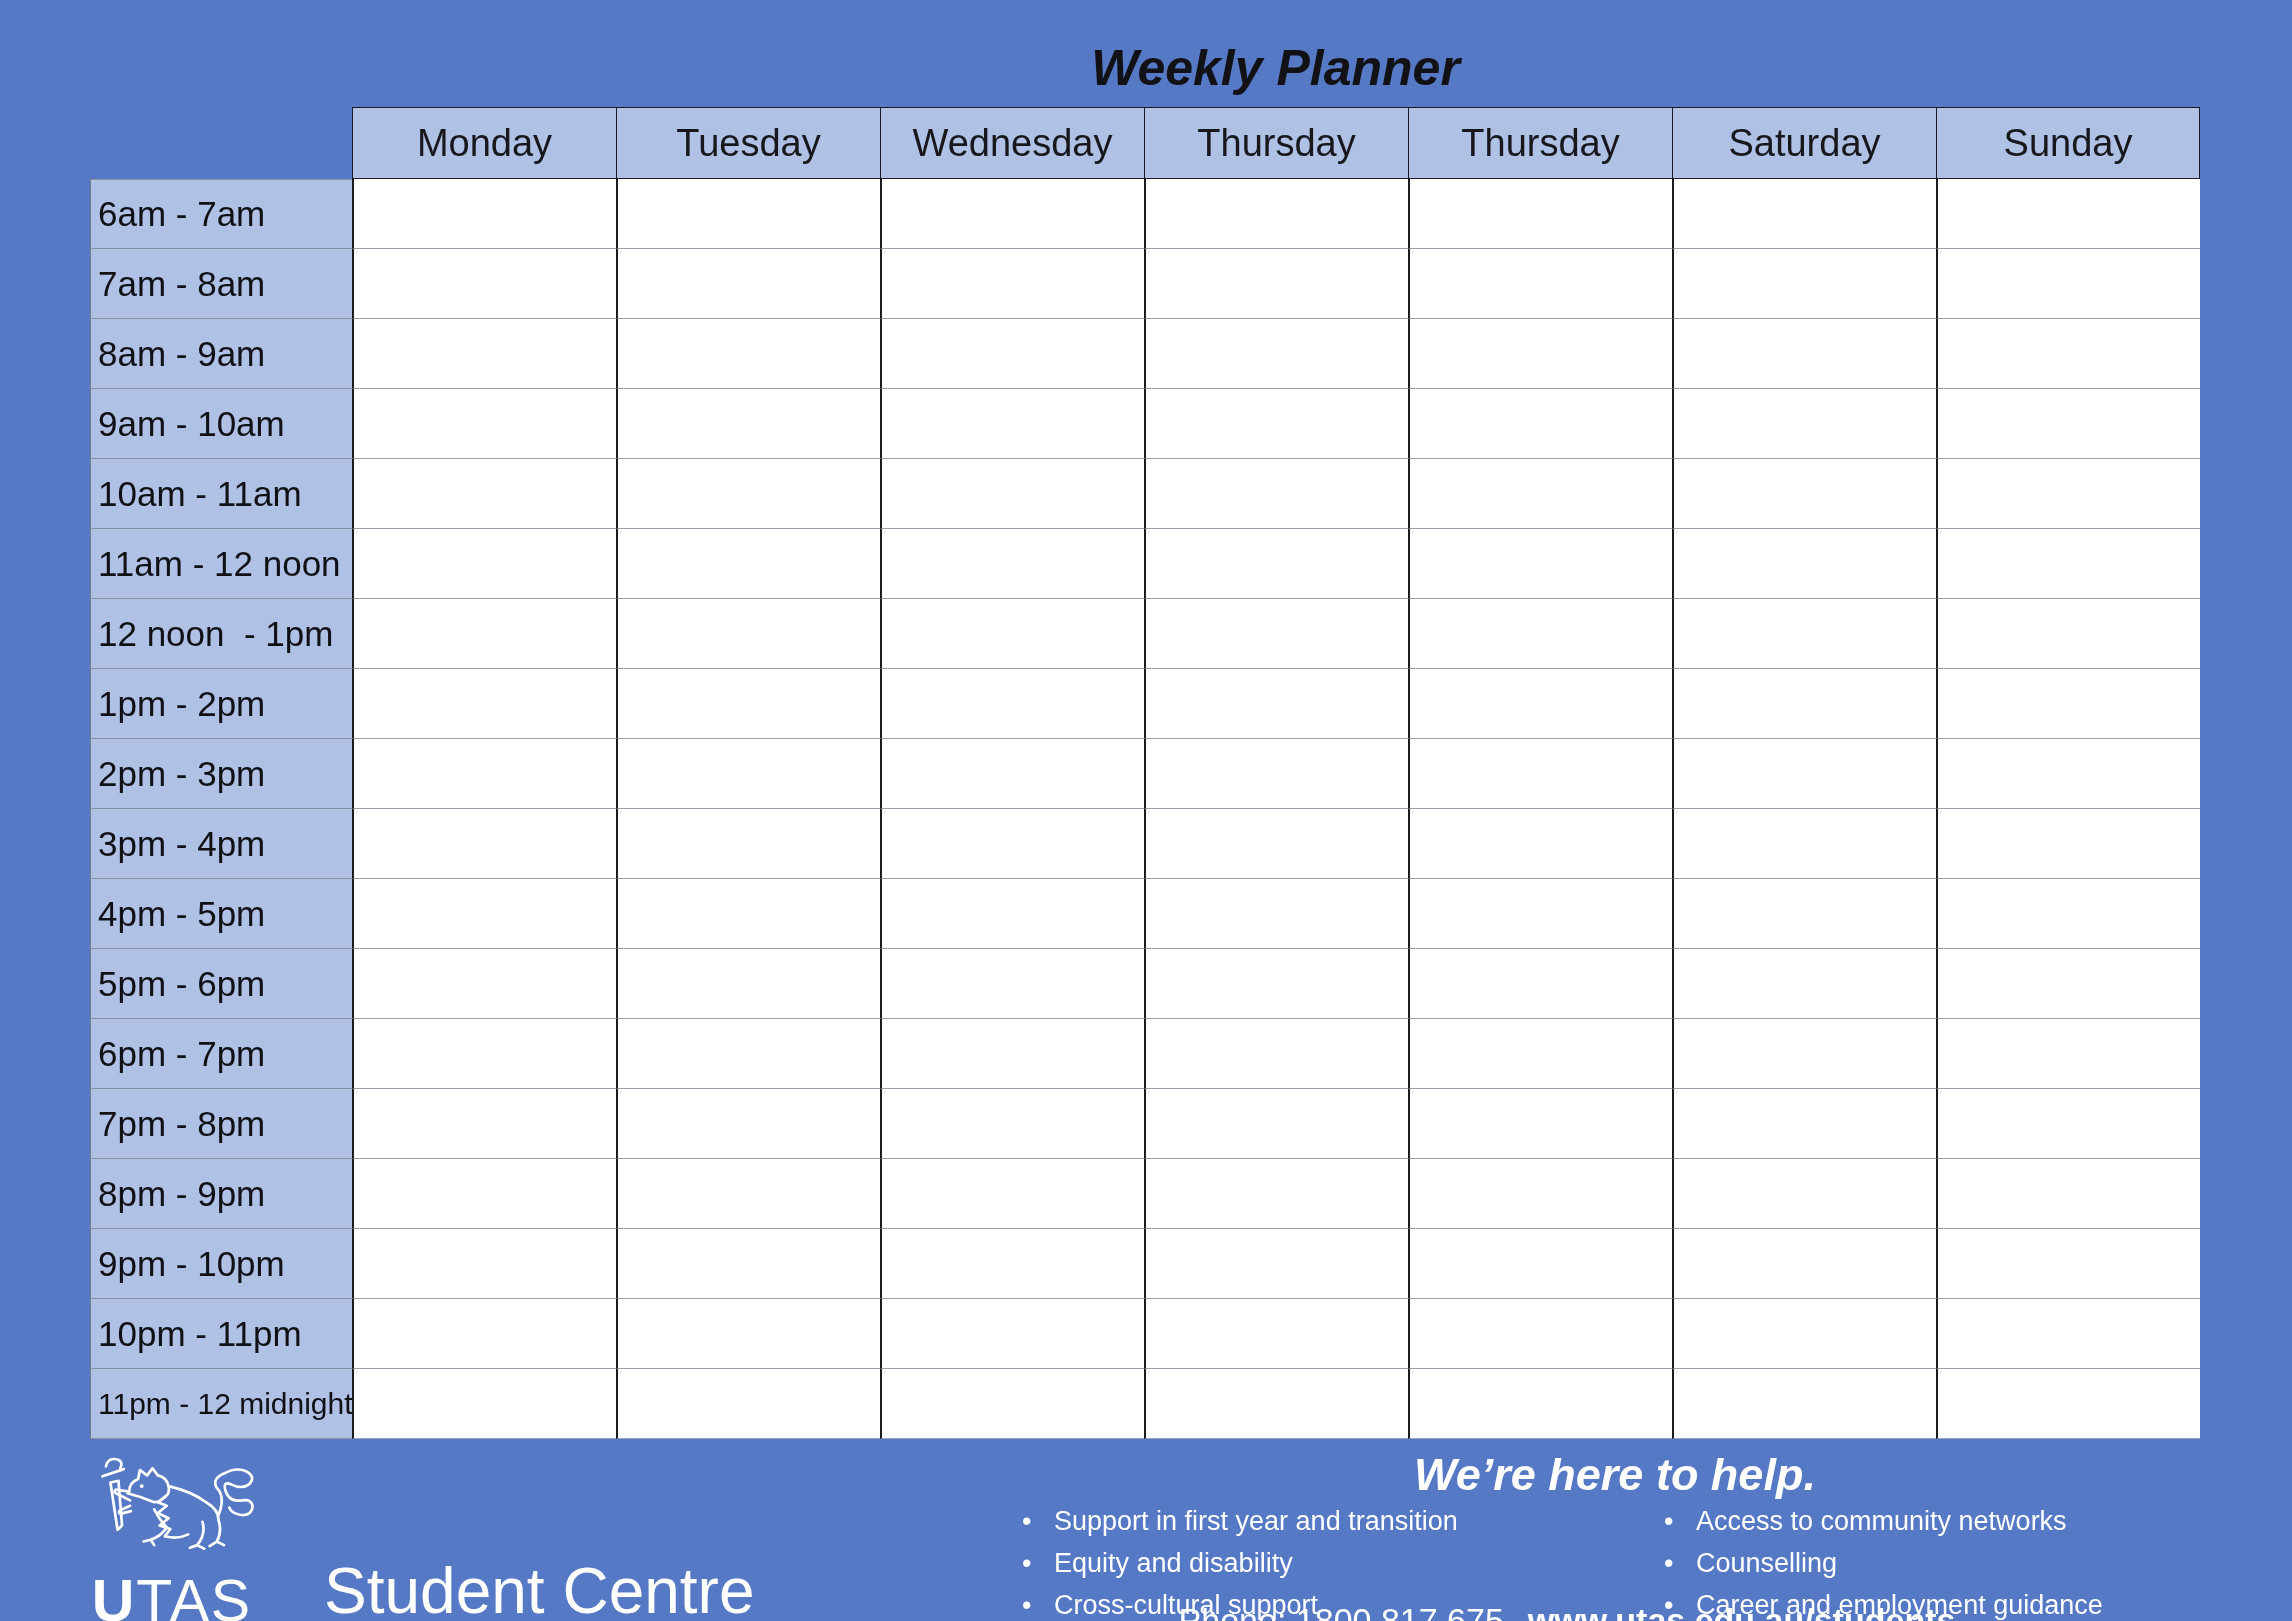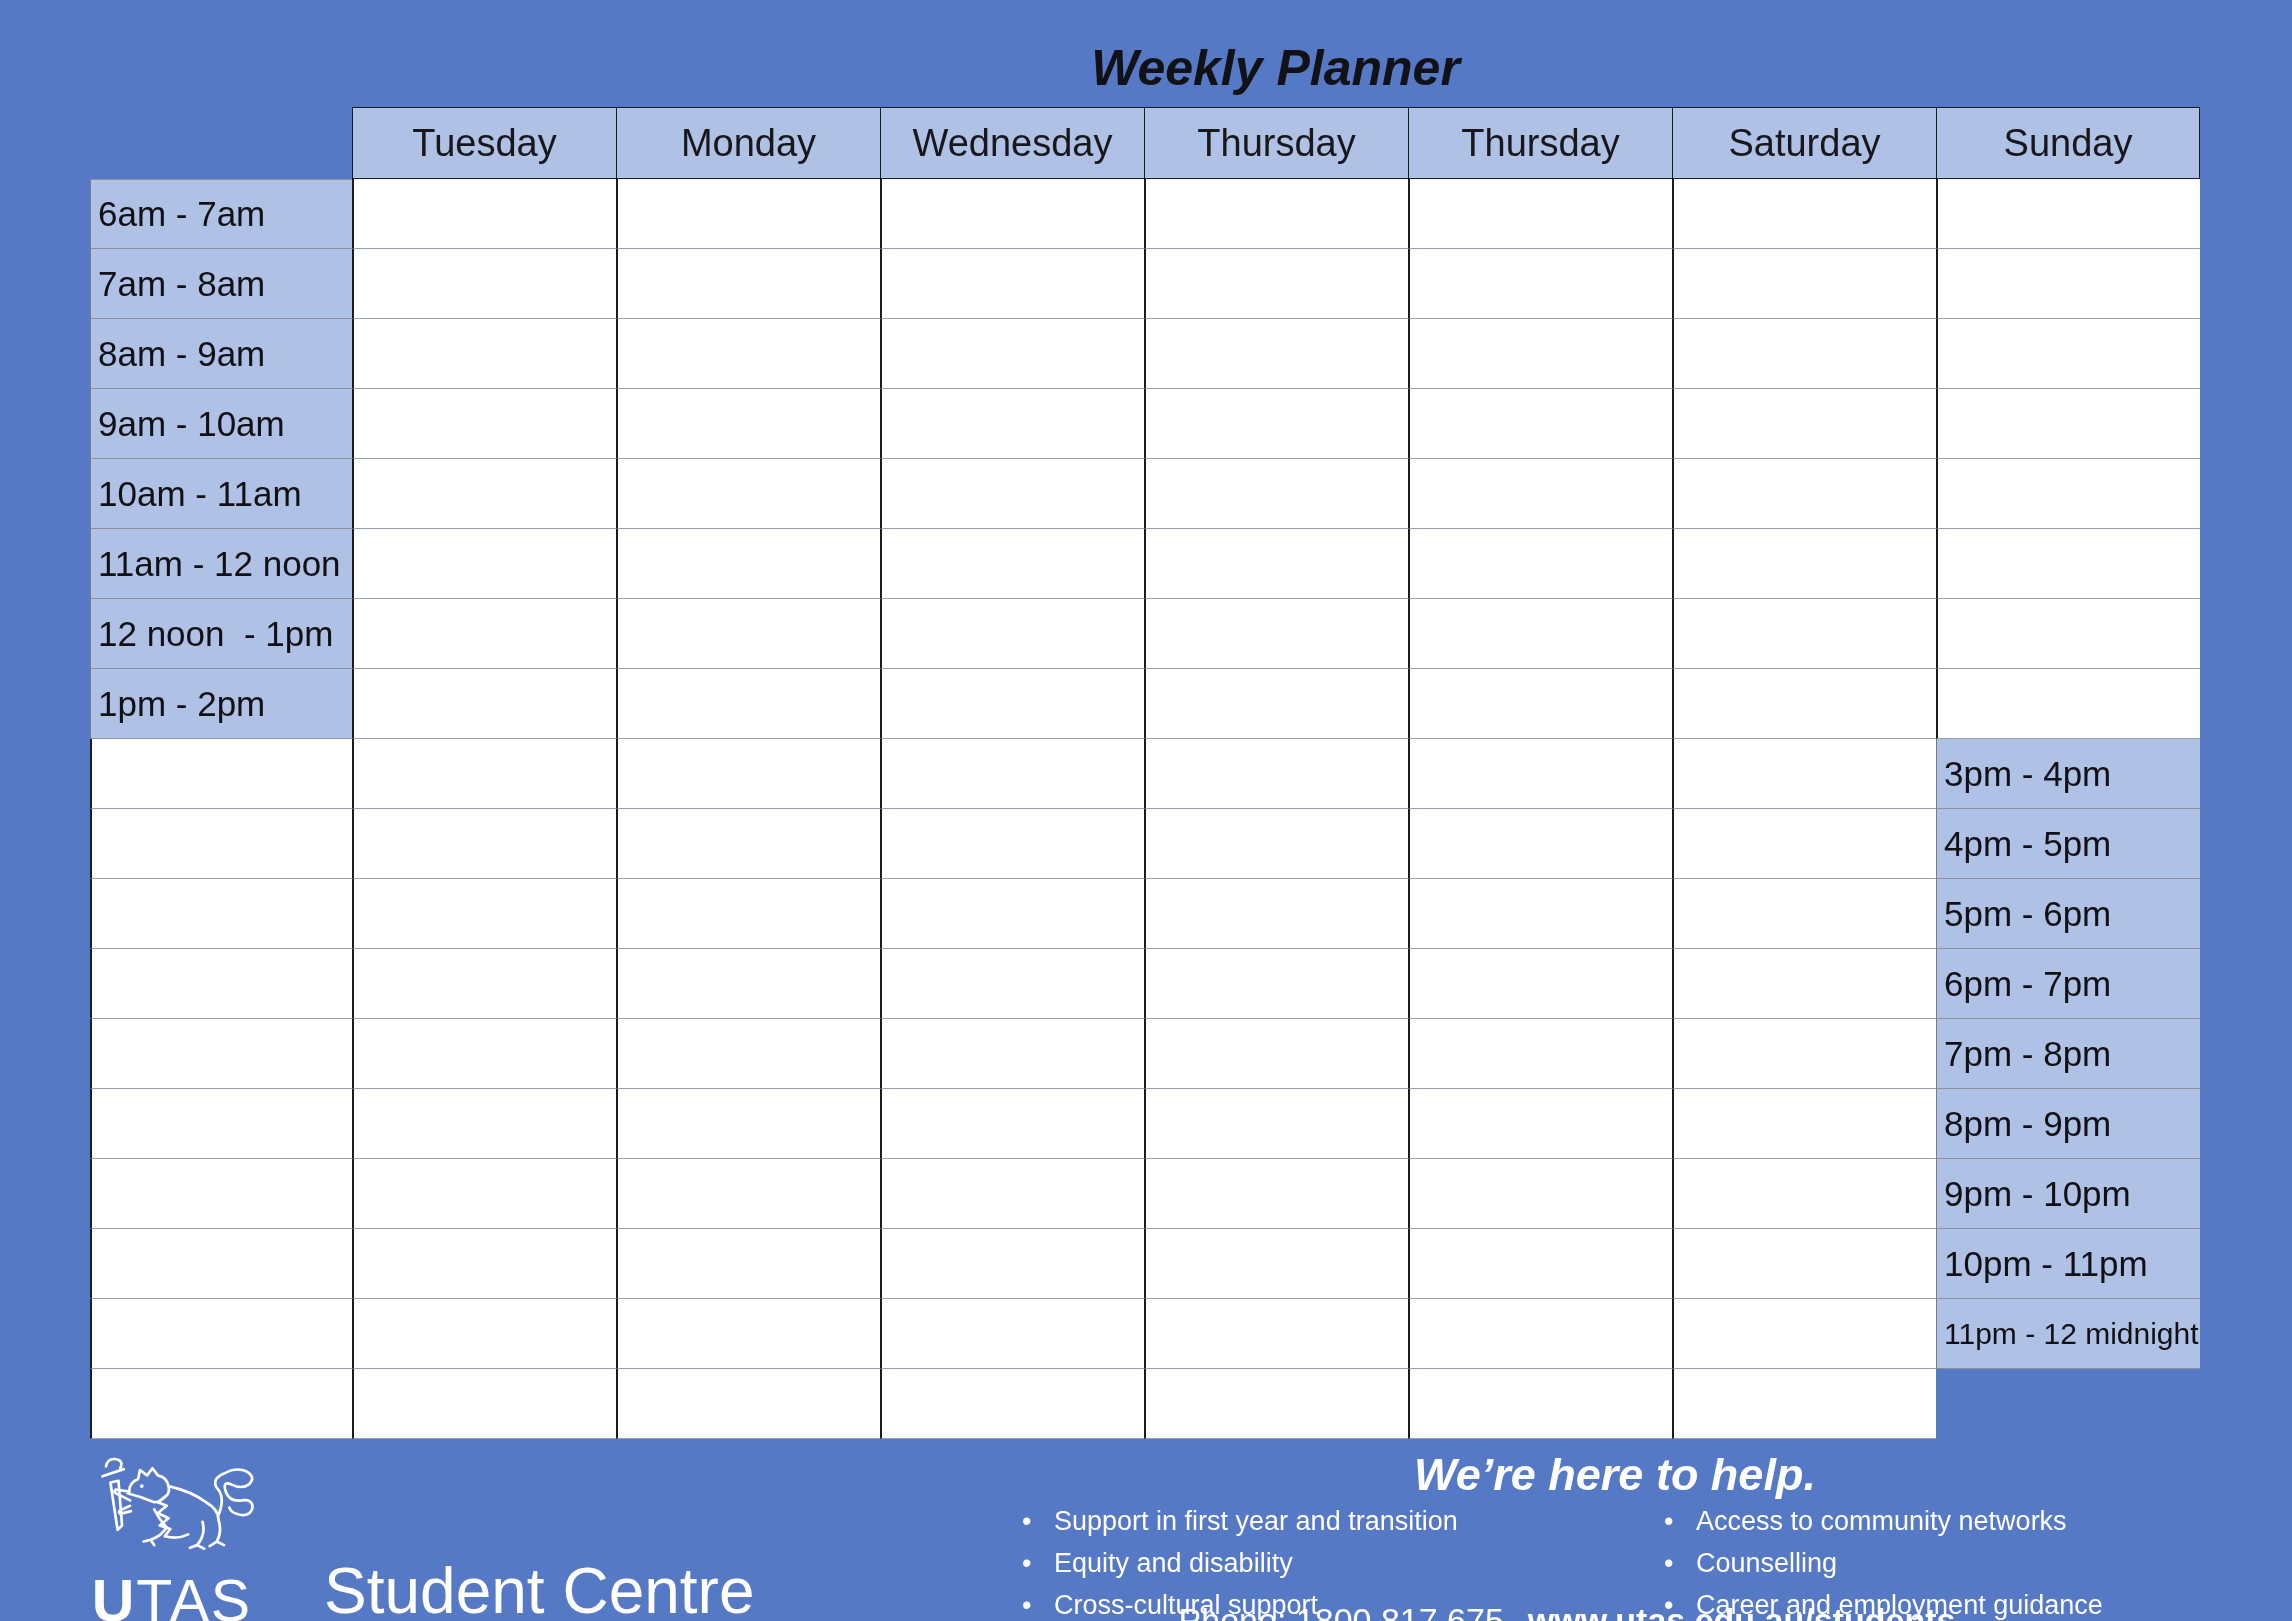--- a/index.html
+++ b/index.html
@@ -79,22 +79,22 @@
 </style>
 </head>
 <body>
 
 <div class="page">
 
   <div class="title">Weekly Planner</div>
 
   <div class="grid">
       <div class="corner"></div>
+      <div class="day-header">Monday</div>
       <div class="day-header">Tuesday</div>
-      <div class="day-header">Monday</div>
       <div class="day-header">Wednesday</div>
       <div class="day-header">Thursday</div>
       <div class="day-header">Thursday</div>
       <div class="day-header">Saturday</div>
       <div class="day-header last">Sunday</div>
       <div class="time-cell first">6am - 7am</div>
       <div class="day-cell"></div>
       <div class="day-cell"></div>
       <div class="day-cell"></div>
       <div class="day-cell"></div>
@@ -150,20 +150,21 @@
       <div class="day-cell"></div>
       <div class="day-cell"></div>
       <div class="time-cell">1pm - 2pm</div>
       <div class="day-cell"></div>
       <div class="day-cell"></div>
       <div class="day-cell"></div>
       <div class="day-cell"></div>
       <div class="day-cell"></div>
       <div class="day-cell"></div>
       <div class="day-cell"></div>
+      <div class="time-cell">2pm - 3pm</div>
       <div class="day-cell"></div>
       <div class="day-cell"></div>
       <div class="day-cell"></div>
       <div class="day-cell"></div>
       <div class="day-cell"></div>
       <div class="day-cell"></div>
       <div class="day-cell"></div>
       <div class="time-cell">3pm - 4pm</div>
       <div class="day-cell"></div>
       <div class="day-cell"></div>

